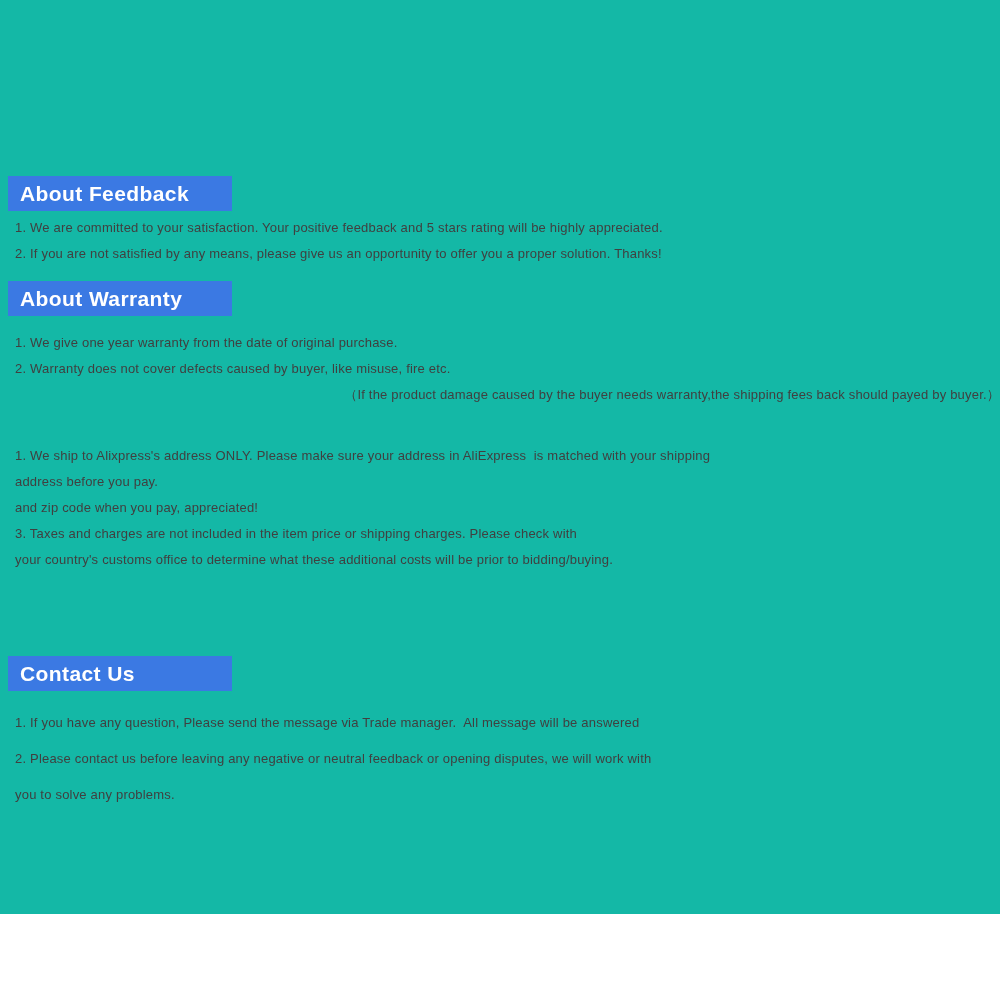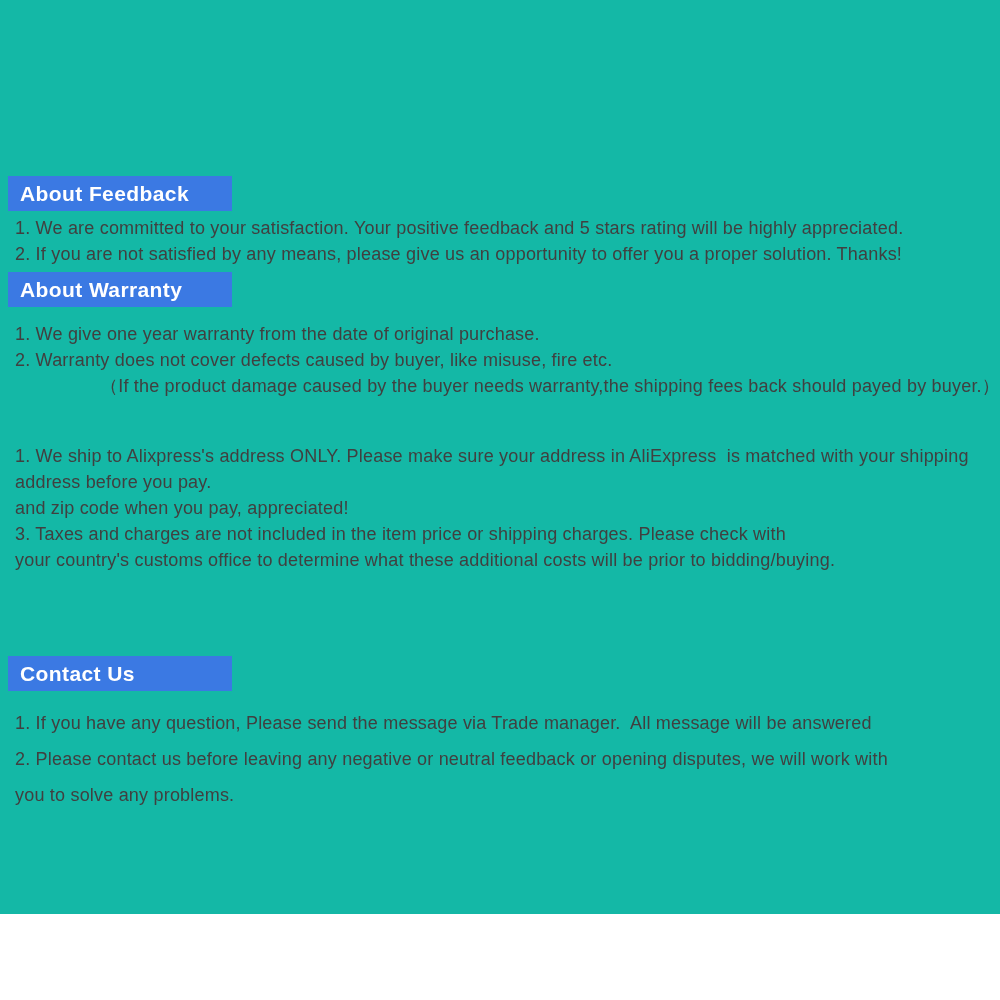--- a/index.html
+++ b/index.html
@@ -27,21 +27,21 @@
     background: #3B79E3;
     color: #ffffff;
     font-size: 21px;
     font-weight: bold;
     padding-left: 12px;
     letter-spacing: 0.4px;
     box-sizing: border-box;
   }
   .lines {
     color: #404040;
-    font-size: 18px;
+    font-size: 13px;
     letter-spacing: 0.2px;
     padding-left: 7px;
   }
   .line { white-space: pre; }
   .lh26 .line { line-height: 26px; }
   .lh36 .line { line-height: 36px; }
   .sec-feedback .lines { margin-top: 4px; }
   .sec-warranty .lines { margin-top: 14px; }
   .sec-shipping .lines { margin-top: 16px; }
   .sec-contact  .lines { margin-top: 14px; }
@@ -60,21 +60,21 @@
 <div class="page">
 
   <section class="sec sec-feedback" style="top:176px">
     <div class="bar">About Feedback</div>
     <div class="lines lh26">
       <div class="line">1. We are committed to your satisfaction. Your positive feedback and 5 stars rating will be highly appreciated.</div>
       <div class="line">2. If you are not satisfied by any means, please give us an opportunity to offer you a proper solution. Thanks!</div>
     </div>
   </section>
 
-  <section class="sec sec-warranty" style="top:272px">
+  <section class="sec sec-warranty" style="top:281px">
     <div class="bar">About Warranty</div>
     <div class="lines lh26">
       <div class="line">1. We give one year warranty from the date of original purchase.</div>
       <div class="line">2. Warranty does not cover defects caused by buyer, like misuse, fire etc.</div>
       <div class="line line-paren">（If the product damage caused by the buyer needs warranty,the shipping fees back should payed by buyer.）</div>
     </div>
   </section>
 
   <section class="sec sec-shipping" style="top:427px">
     <div class="lines lh26">

